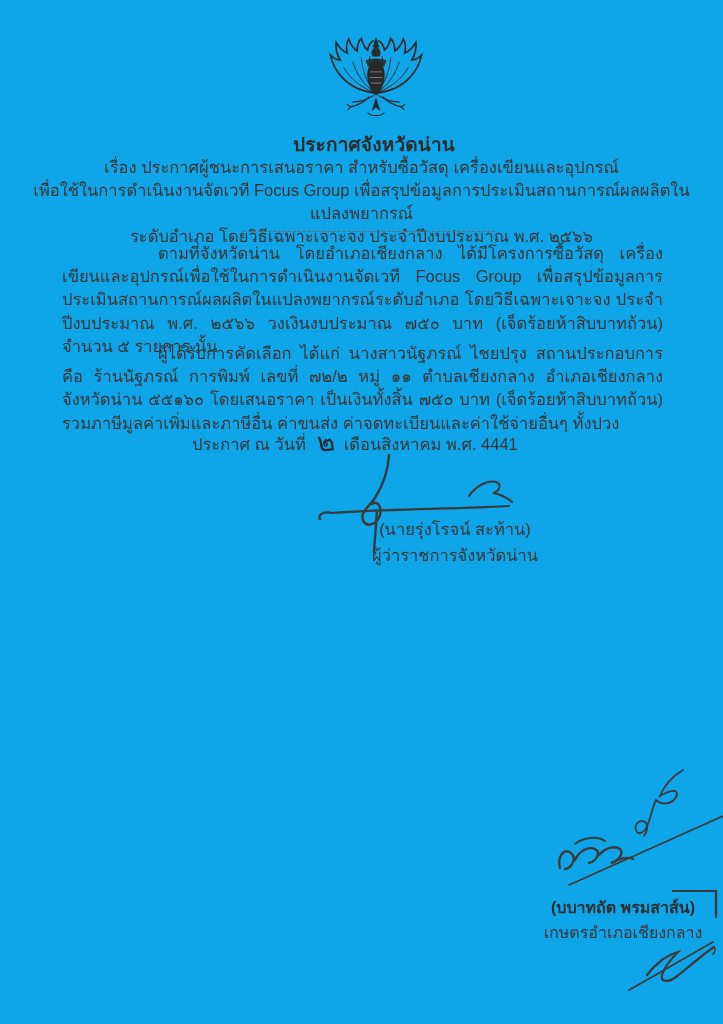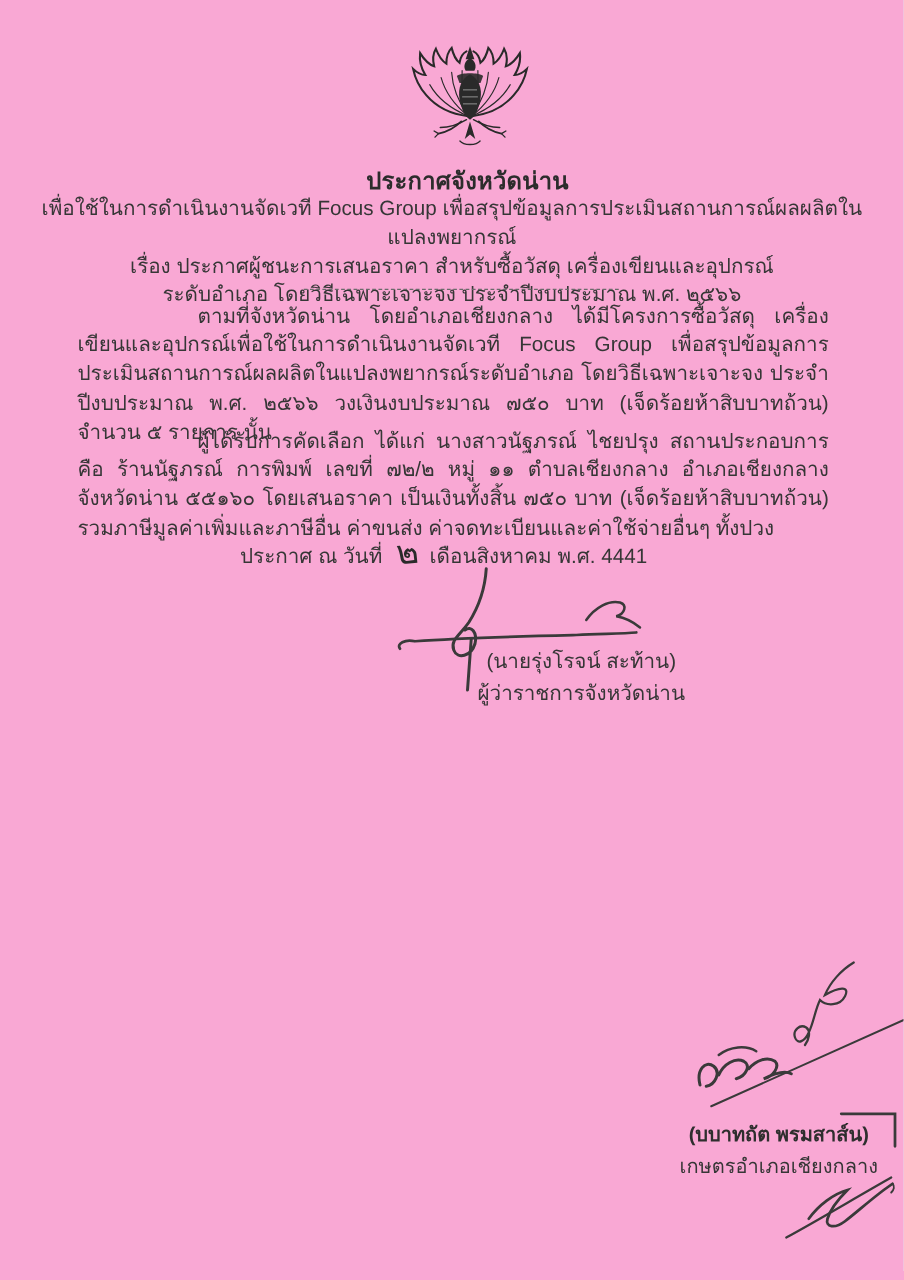--- a/index.html
+++ b/index.html
@@ -1,21 +1,21 @@
 <!DOCTYPE html>
 <html lang="th"><head>
 <meta charset="utf-8">
 <style>
   html, body { margin: 0; padding: 0; background: #e8e8e8; }
   .page {
     position: relative;
     width: 723px;
     height: 1024px;
     margin: 0 auto;
-    background: #f9a8d4;
+    background: #0ea5e9;
     font-family: "Liberation Sans", sans-serif;
     color: #333333;
     overflow: hidden;
   }
   .abs { position: absolute; }
 
   
   .emblem { left: 327px; top: 34px; width: 98px; height: 94px; }
 
   
@@ -61,21 +61,21 @@
     font-weight: 500;
     color: #2a2a2a;
     transform: rotate(-6deg) translateY(1px);
     margin: 0 9px 0 11px;
     line-height: 16px;
   }
 
   
   .sig1-svg { left: 303px; top: 449px; width: 235px; height: 110px; }
   .sig1-block {
-    left: 340px; top: 517px; width: 250px;
+    left: 330px; top: 517px; width: 250px;
     text-align: center;
     font-size: 16.5px; line-height: 25.5px; color: #363636;
   }
 
   
   .sig2-svg { left: 523px; top: 756px; width: 200px; height: 262px; }
   .sig2-name {
     left: 537px; top: 895px; width: 172px;
     text-align: center;
     font-size: 16px; font-weight: bold; color: #2e2e2e;
@@ -123,22 +123,22 @@
       <path d="M34,100 l-5,-3 M34,100 l-4,4 M106,100 l5,-3 M106,100 l4,4" stroke="#2a2a2a" stroke-width="1.6" fill="none" stroke-linecap="round"></path>
 
       <path d="M70,86 L64,106 L70,101 L76,106 Z" fill="#2a2a2a"></path>
       <path d="M58,108 C63,114 77,114 82,108" stroke="#2a2a2a" stroke-width="1.6" fill="none"></path>
     </svg>
   </div>
 
   <div class="abs doc-title">ประกาศจังหวัดน่าน</div>
 
   <div class="abs subject">
+    <div>เรื่อง ประกาศผู้ชนะการเสนอราคา สำหรับซื้อวัสดุ เครื่องเขียนและอุปกรณ์</div>
     <div>เพื่อใช้ในการดำเนินงานจัดเวที Focus Group เพื่อสรุปข้อมูลการประเมินสถานการณ์ผลผลิตในแปลงพยากรณ์</div>
-    <div>เรื่อง ประกาศผู้ชนะการเสนอราคา สำหรับซื้อวัสดุ เครื่องเขียนและอุปกรณ์</div>
     <div>ระดับอำเภอ โดยวิธีเฉพาะเจาะจง ประจำปีงบประมาณ พ.ศ. ๒๕๖๖</div>
   </div>
 
   <div class="abs dash-sep"></div>
 
   <div class="abs para para-1">ตามที่จังหวัดน่าน โดยอำเภอเชียงกลาง ได้มีโครงการซื้อวัสดุ เครื่องเขียนและอุปกรณ์เพื่อใช้ในการดำเนินงานจัดเวที Focus Group เพื่อสรุปข้อมูลการประเมินสถานการณ์ผลผลิตในแปลงพยากรณ์ระดับอำเภอ โดยวิธีเฉพาะเจาะจง ประจำปีงบประมาณ พ.ศ. ๒๕๖๖ วงเงินงบประมาณ ๗๕๐ บาท (เจ็ดร้อยห้าสิบบาทถ้วน) จำนวน ๕ รายการ นั้น</div>
   <div class="abs para para-2">ผู้ได้รับการคัดเลือก ได้แก่ นางสาวนัฐภรณ์  ไชยปรุง สถานประกอบการ คือ ร้านนัฐภรณ์ การพิมพ์ เลขที่ ๗๒/๒ หมู่ ๑๑ ตำบลเชียงกลาง อำเภอเชียงกลาง จังหวัดน่าน ๕๕๑๖๐ โดยเสนอราคา เป็นเงินทั้งสิ้น ๗๕๐ บาท (เจ็ดร้อยห้าสิบบาทถ้วน) รวมภาษีมูลค่าเพิ่มและภาษีอื่น ค่าขนส่ง ค่าจดทะเบียนและค่าใช้จ่ายอื่นๆ ทั้งปวง</div>
 
   <div class="abs date-line">
     <span>ประกาศ ณ วันที่</span><span class="hand-day">๒</span><span>เดือนสิงหาคม พ.ศ. 4441</span>

